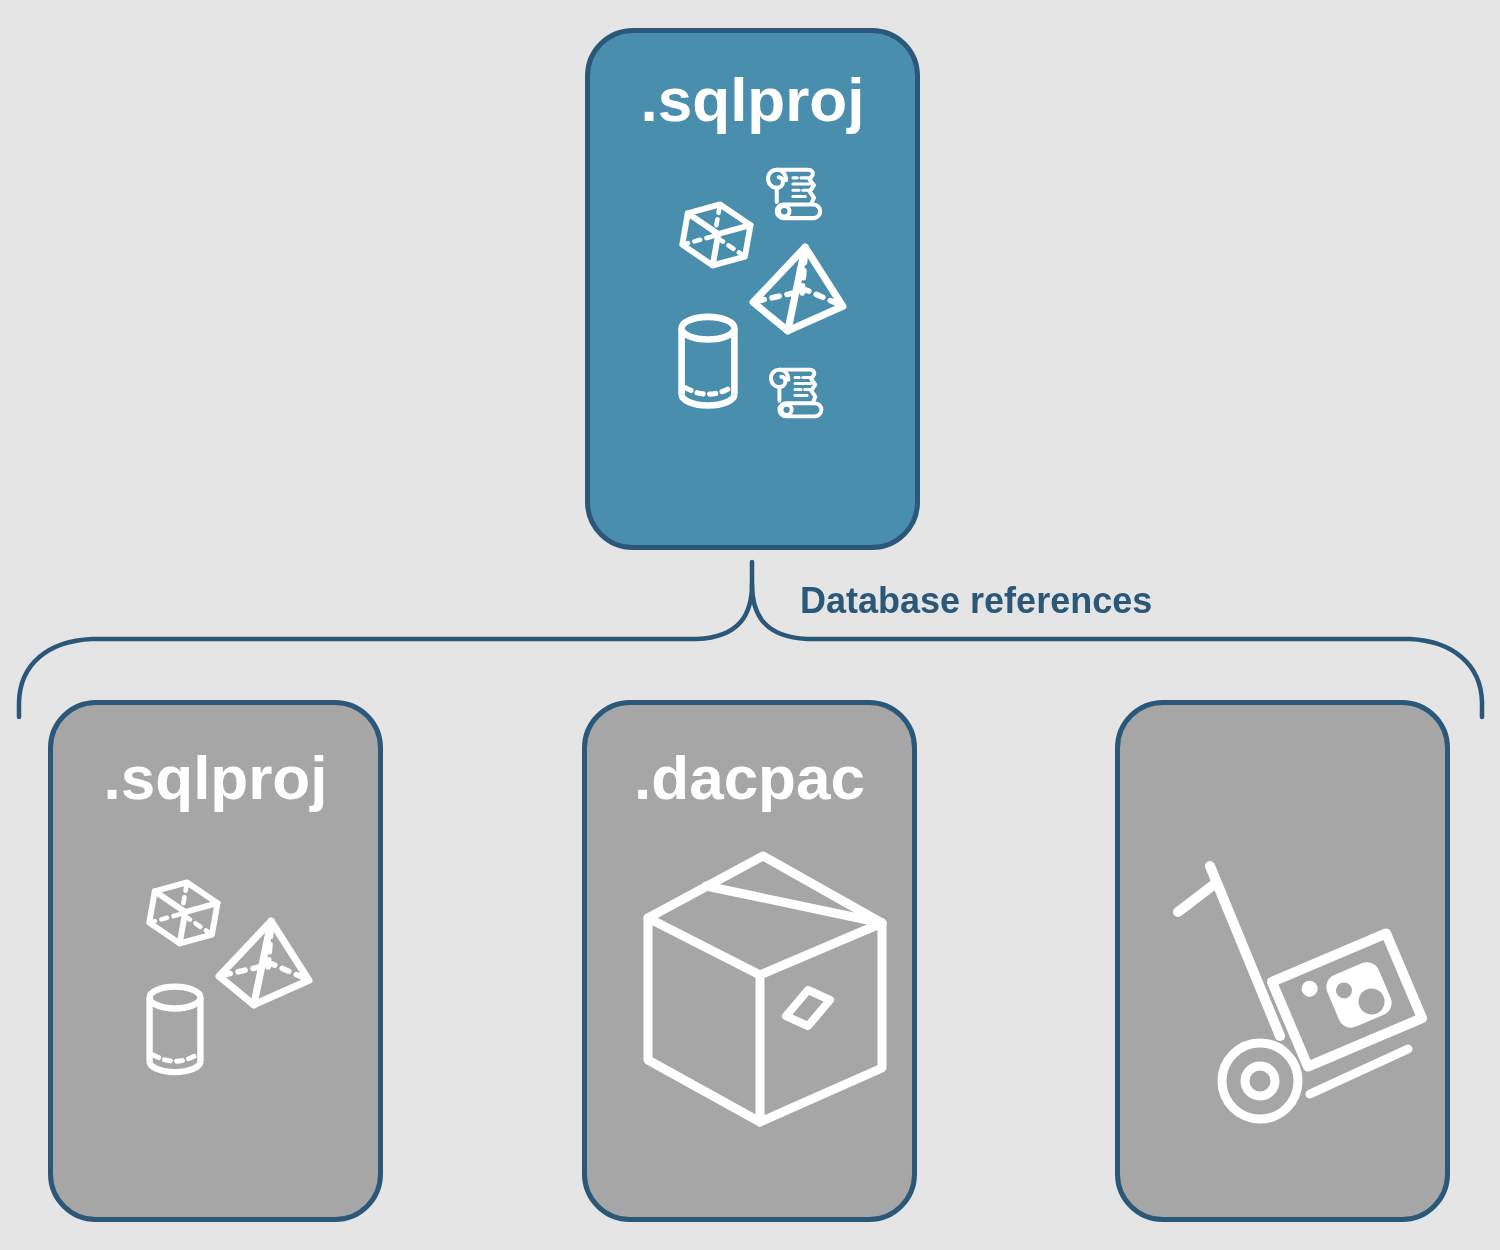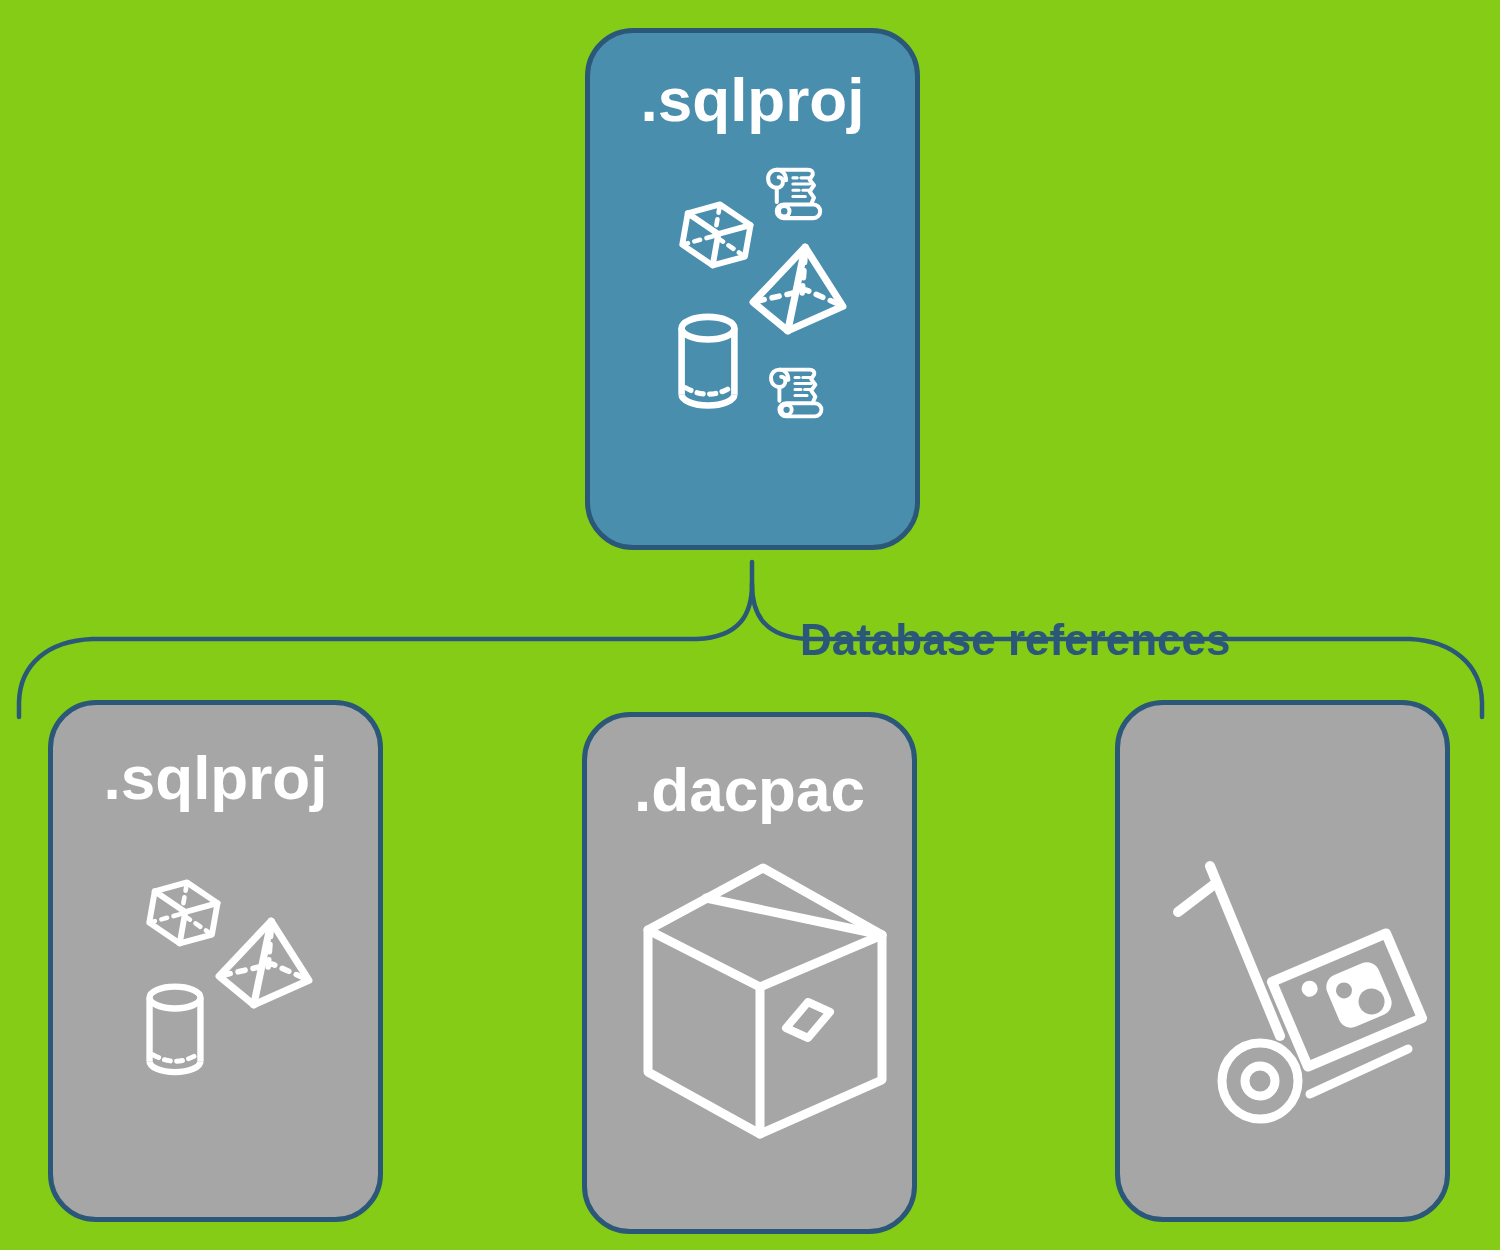--- a/index.html
+++ b/index.html
@@ -1,37 +1,36 @@
 <!DOCTYPE html>
 <html><head>
 <meta charset="utf-8">
 <style>
   html,body { margin:0; padding:0; background:#fff; }
   .canvas {
-    position:relative; width:1500px; height:1250px; background:#84cc16;
+    position:relative; width:1500px; height:1250px; background:#e5e5e5;
     font-family:"Liberation Sans", sans-serif; overflow:hidden;
   }
   .card {
     position:absolute; width:335px; height:522px;
     border:5px solid #2B5878; border-radius:48px; box-sizing:border-box;
   }
   .card.teal { background:#4A8EAE; }
   .card.gray { background:#A6A6A6; }
   .card-title {
     text-align:center; font-weight:bold; font-size:62px; line-height:1.05;
     color:#fff; margin-top:34px; user-select:none;
   }
   .card.gray .card-title { margin-top:40px; }
   .icon { position:absolute; color:#fff; }
   .brace { position:absolute; left:0; top:0; pointer-events:none; }
   .connector-label {
     position:absolute; left:800px; top:580px;
-    font-size:44px; font-weight:bold; color:#2B5878; white-space:nowrap;
+    font-size:36px; font-weight:bold; color:#2B5878; white-space:nowrap;
     user-select:none;
-    margin-top:35px;
   }
   .defs-holder { position:absolute; width:0; height:0; overflow:hidden; }
 </style>
 </head>
 <body>
 
 <div class="canvas">
 
   <svg class="defs-holder" aria-hidden="true">
     <defs>
@@ -148,21 +147,21 @@
         <use href="#icon-cube"></use>
       </svg>
     <svg class="icon" style="left:160px; top:210px;" width="102" height="97">
         <use href="#icon-pyramid"></use>
       </svg>
     <svg class="icon" style="left:90px; top:278px;" width="64" height="100">
         <use href="#icon-cylinder"></use>
       </svg>
   </div>
 
-  <div class="card gray" style="left:582px; top:700px;margin-top:12px;">
+  <div class="card gray" style="left:582px; top:700px;">
     <div class="card-title">.dacpac</div>
     <svg class="icon" style="left:53px; top:143px;" width="250" height="280">
         <use href="#icon-package"></use>
       </svg>
   </div>
 
   <div class="card gray" style="left:1115px; top:700px;">
     <svg class="icon" style="left:50px; top:155px;" width="280" height="270">
         <use href="#icon-handtruck"></use>
       </svg>

